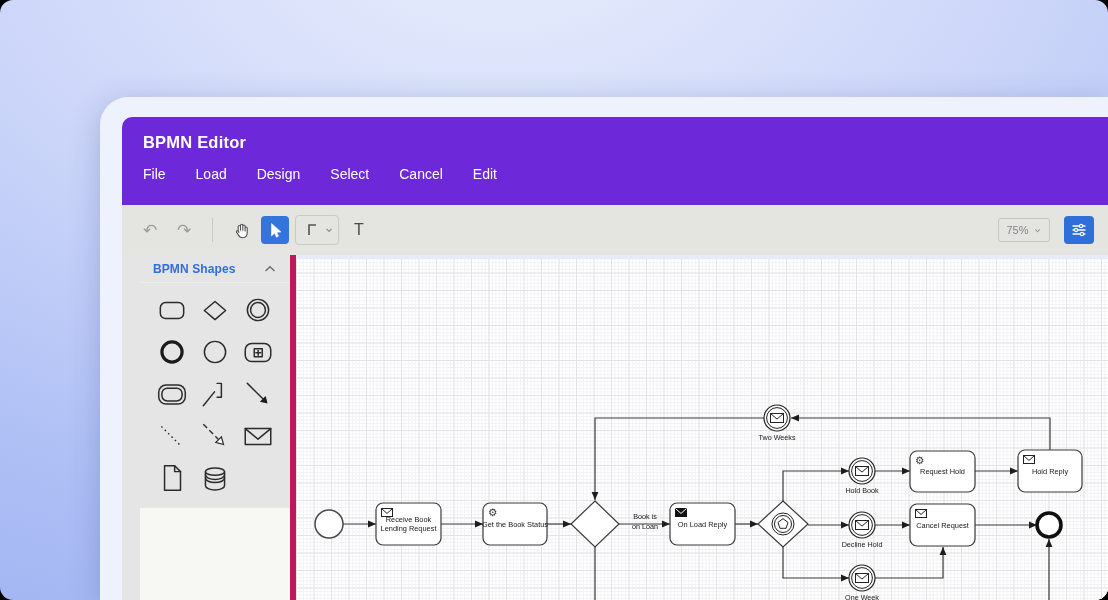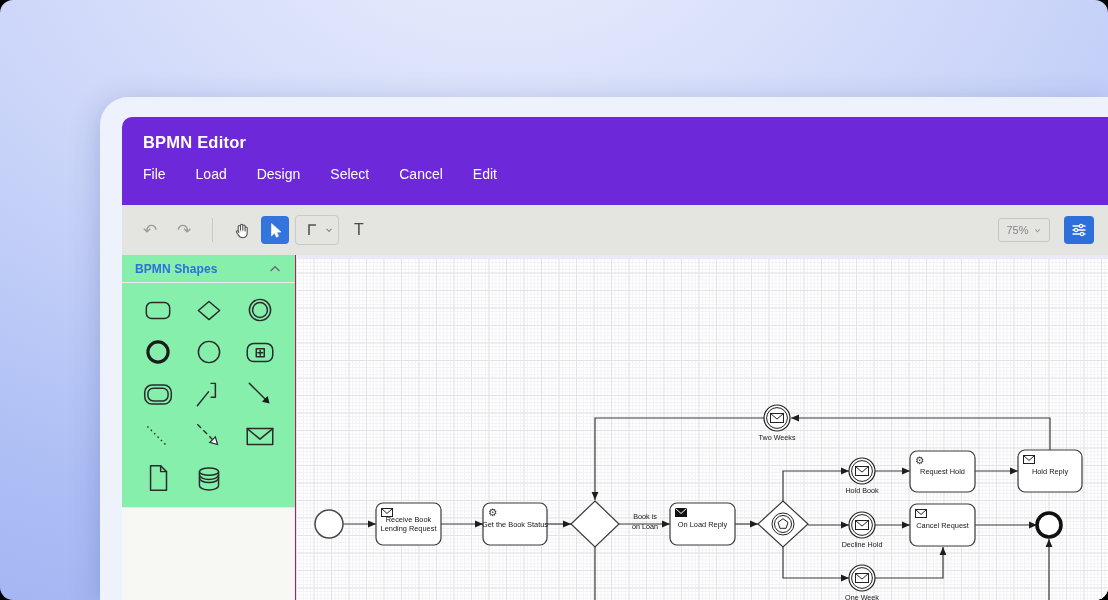--- a/index.html
+++ b/index.html
@@ -24,21 +24,21 @@
   .tb-divider{width:1px;height:24px;background:#c8c8c6;margin:0 8px;}
   .tb-combo{display:flex;align-items:center;border:1px solid #c9c9c7;border-radius:4px;height:30px;padding:0 4px;gap:2px;}
   .tb-undo,.tb-redo{font-size:17px;line-height:1;font-family:"DejaVu Sans",sans-serif;}
   .tb-text{font-size:16px;color:#4a4a4a;}
   .tb-right{margin-left:auto;display:flex;align-items:center;gap:14px;}
   .zoom-select{width:52px;height:24px;border:1px solid #c5c5c3;border-radius:3px;display:flex;
                align-items:center;justify-content:center;gap:4px;color:#86868a;font-size:11px;background:transparent;}
   .settings-btn{width:30px;height:28px;border-radius:4px;background:#2f6fd9;display:flex;align-items:center;justify-content:center;}
   
   .content{flex:1;display:flex;min-height:0;}
-  .panel{width:174px;flex:0 0 auto;background:#86efac;border-right:1px solid #be185d;display:flex;flex-direction:column;}
+  .panel{width:174px;flex:0 0 auto;background:#e5e5e5;border-right:6px solid #be185d;display:flex;flex-direction:column;padding-left:18px;}
   .panel-header{height:28px;display:flex;align-items:center;justify-content:space-between;
                 padding:0 13px;border-bottom:1px solid #ececec;}
   .panel-title{color:#2e6fdb;font-size:12px;font-weight:bold;letter-spacing:.1px;}
   .shape-grid{display:grid;grid-template-columns:repeat(3,1fr);row-gap:8px;padding:10px 10px 12px;}
   .shape-cell{display:flex;align-items:center;justify-content:center;height:34px;}
   .panel-bottom{flex:1;background:#f7f7f4;border-top:1px solid #e7e7e4;}
   .canvas{flex:1;position:relative;background-color:#fff;
     background-image:
       linear-gradient(#e3e2e6 1px, transparent 1px),
       linear-gradient(90deg, #e3e2e6 1px, transparent 1px),

